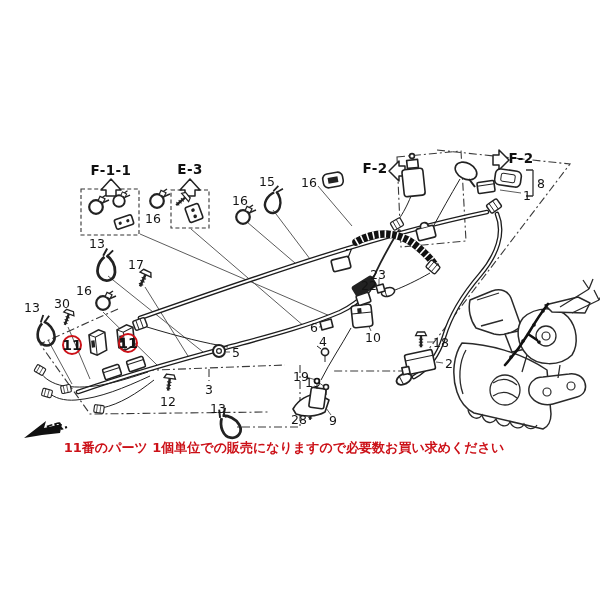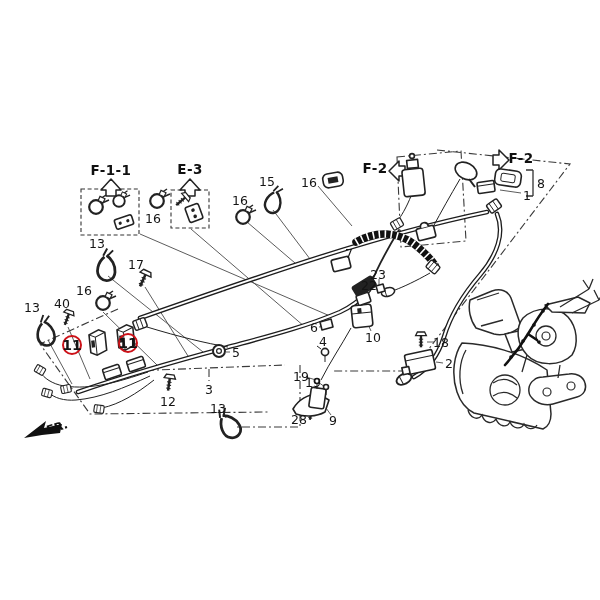--- a/index.html
+++ b/index.html
@@ -298,29 +298,30 @@
     <circle cx="523" cy="341" r="1.8" fill="#111"></circle>
         <circle cx="511" cy="357" r="1.8" fill="#111"></circle>
     <circle cx="539" cy="342" r="1.8" fill="#111"></circle>
   </g>
 
   <path d="M24,438 L46,421 L44,428 L62,424 L60,433 L42,435 Z" fill="#111"></path>
 </svg>
 
 <div id="annotation-layer">
   <div class="fr-label">FR.</div>
+  <div class="note">11番のパーツ 1個単位での販売になりますので必要数お買い求めください</div>
 <div class="group-label" style="left: 111px; top: 170px;">F-1-1</div>
       <div class="group-label" style="left: 190px; top: 169px;">E-3</div>
       <div class="group-label" style="left: 375px; top: 168px;">F-2</div>
       <div class="group-label" style="left: 521px; top: 158px;">F-2</div>
       <div class="callout" style="left: 153px; top: 218px;">16</div>
       <div class="callout" style="left: 97px; top: 243px;">13</div>
       <div class="callout" style="left: 136px; top: 264px;">17</div>
       <div class="callout" style="left: 84px; top: 290px;">16</div>
-      <div class="callout" style="left: 62px; top: 303px;">40</div>
+      <div class="callout" style="left: 62px; top: 303px;">30</div>
       <div class="callout" style="left: 32px; top: 307px;">13</div>
       <div class="callout" style="left: 267px; top: 181px;">15</div>
       <div class="callout" style="left: 240px; top: 200px;">16</div>
       <div class="callout" style="left: 309px; top: 182px;">16</div>
       <div class="callout" style="left: 349px; top: 253px;">7</div>
       <div class="callout" style="left: 378px; top: 274px;">23</div>
       <div class="callout" style="left: 369px; top: 285px;">22</div>
       <div class="callout" style="left: 373px; top: 337px;">10</div>
       <div class="callout" style="left: 314px; top: 327px;">6</div>
       <div class="callout" style="left: 323px; top: 341px;">4</div>

